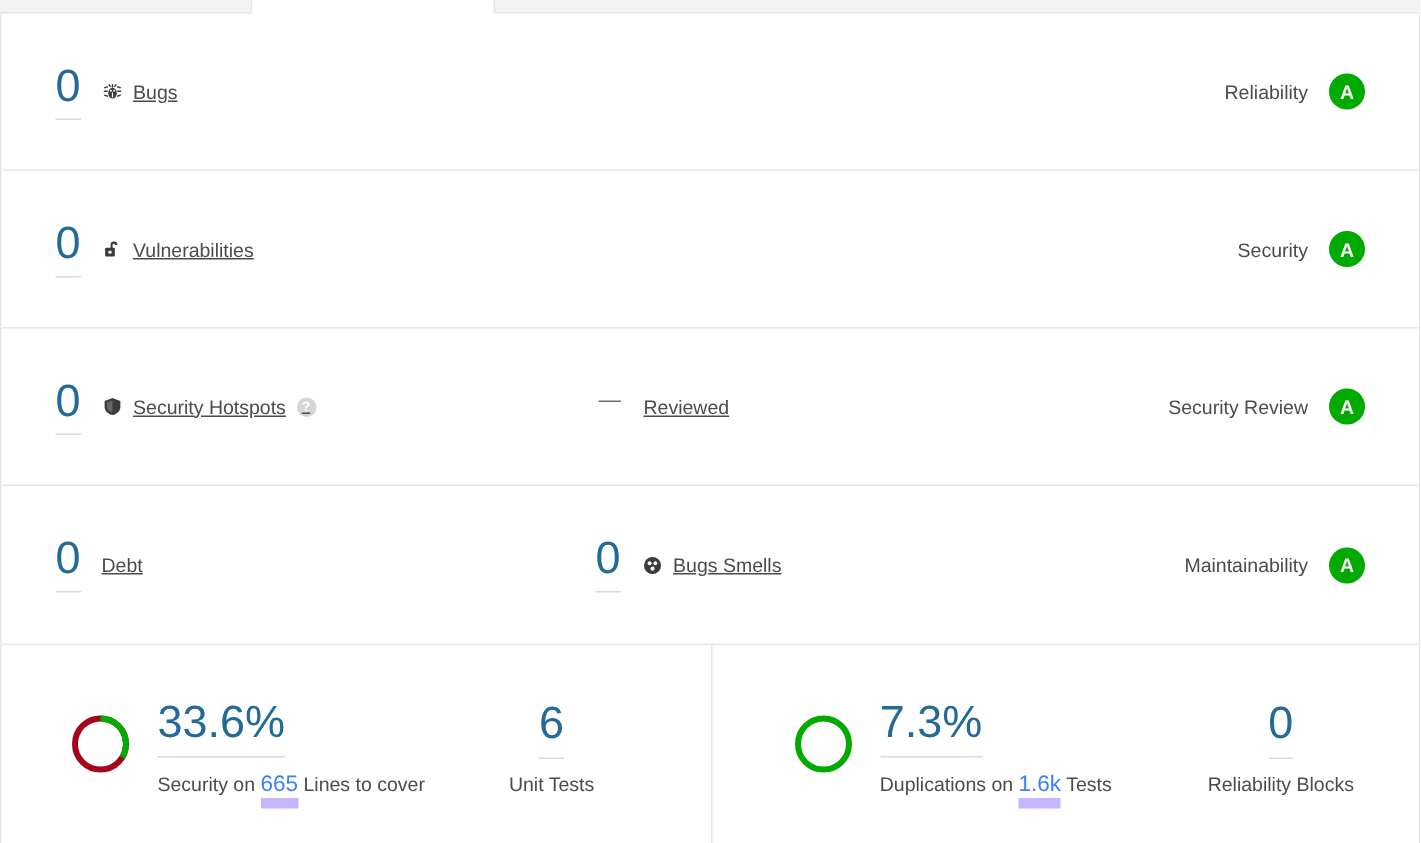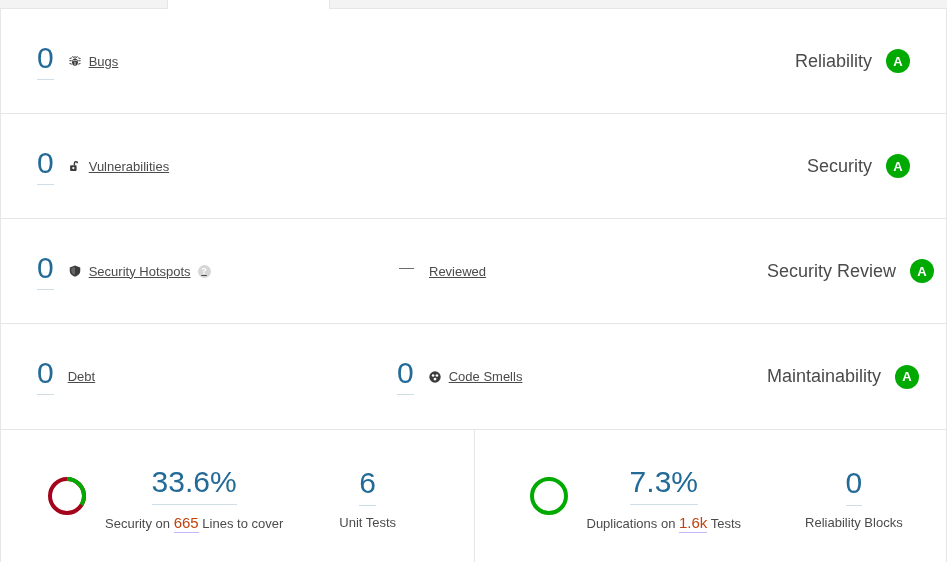--- a/index.html
+++ b/index.html
@@ -151,21 +151,21 @@
     color: #ffffff;
     font-size: 9px;
     line-height: 13px;
     text-align: center;
     font-weight: bold;
     cursor: pointer;
     vertical-align: middle;
   }
 
   .rating-label {
-    font-size: 18px;
+    font-size: 13px;
     color: #4b4b4b;
     margin-right: 14px;
     white-space: nowrap;
   }
   .rating-badge {
     width: 24px;
     height: 24px;
     border-radius: 50%;
     display: inline-flex;
     align-items: center;
@@ -202,21 +202,21 @@
     display: flex;
     align-items: center;
   }
   .donut {
     flex: 0 0 auto;
     margin-right: 16px;
   }
   .pct-block {
     display: flex;
     flex-direction: column;
-    align-items: center;
+    align-items: flex-start;
   }
   .pct-value {
     position: relative;
     display: inline-block;
     color: #236a97;
     font-size: 30px;
     line-height: 34px;
     font-weight: 300;
     text-decoration: none;
     padding-bottom: 6px;
@@ -233,25 +233,25 @@
     background: #cfdde6;
   }
   .pct-caption {
     margin-top: 9px;
     font-size: 13px;
     color: #4b4b4b;
     white-space: nowrap;
   }
   .inline-link {
     position: relative;
-    color: #c2410c;
+    color: #3b82f6;
     font-size: 15px;
     text-decoration: none;
     cursor: pointer;
-    border-bottom: 1px solid #c4b5fd;
+    border-bottom: 7px solid #c4b5fd;
     padding-bottom: 1px;
   }
 
   .side-metric {
     display: flex;
     flex-direction: column;
     align-items: center;
     margin-left: 54px;
   }
   .side-metric .num {
@@ -391,21 +391,21 @@
         <a class="metric-link">0</a>
         <span class="metric-label">
           <span class="ic">
             <svg width="14" height="14" viewBox="0 0 16 16" aria-hidden="true">
               <circle cx="8" cy="8" r="6.5" fill="#3c3c3c"></circle>
               <circle cx="5.8" cy="6.3" r="1.5" fill="#ffffff"></circle>
               <circle cx="10.2" cy="6.3" r="1.5" fill="#ffffff"></circle>
               <circle cx="8" cy="10.4" r="1.6" fill="#ffffff"></circle>
             </svg>
           </span>
-          <a class="txt-link">Code Smells</a>
+          <a class="txt-link">Bugs Smells</a>
         </span>
       </div>
       <div class="cell cell-rating">
         <span class="rating-label">Maintainability</span>
         <a class="rating-badge" style="background:#00aa00">A</a>
       </div>
     </div>
 
   </div>
 

